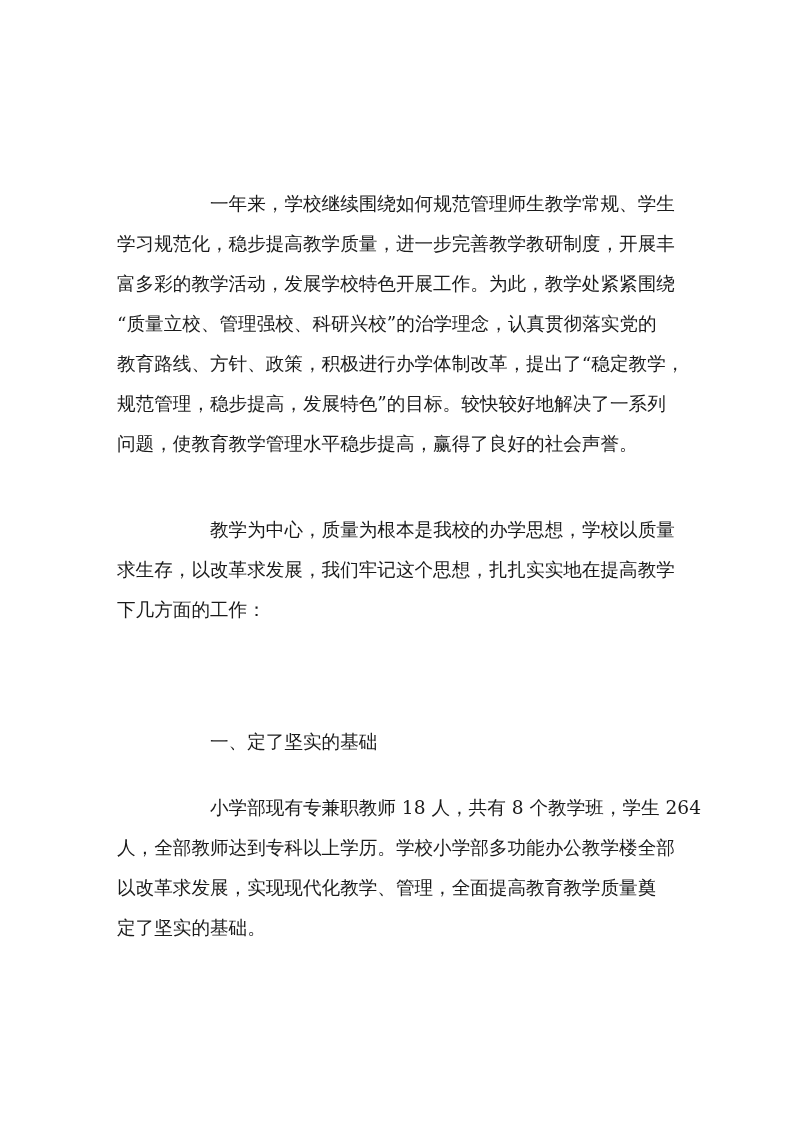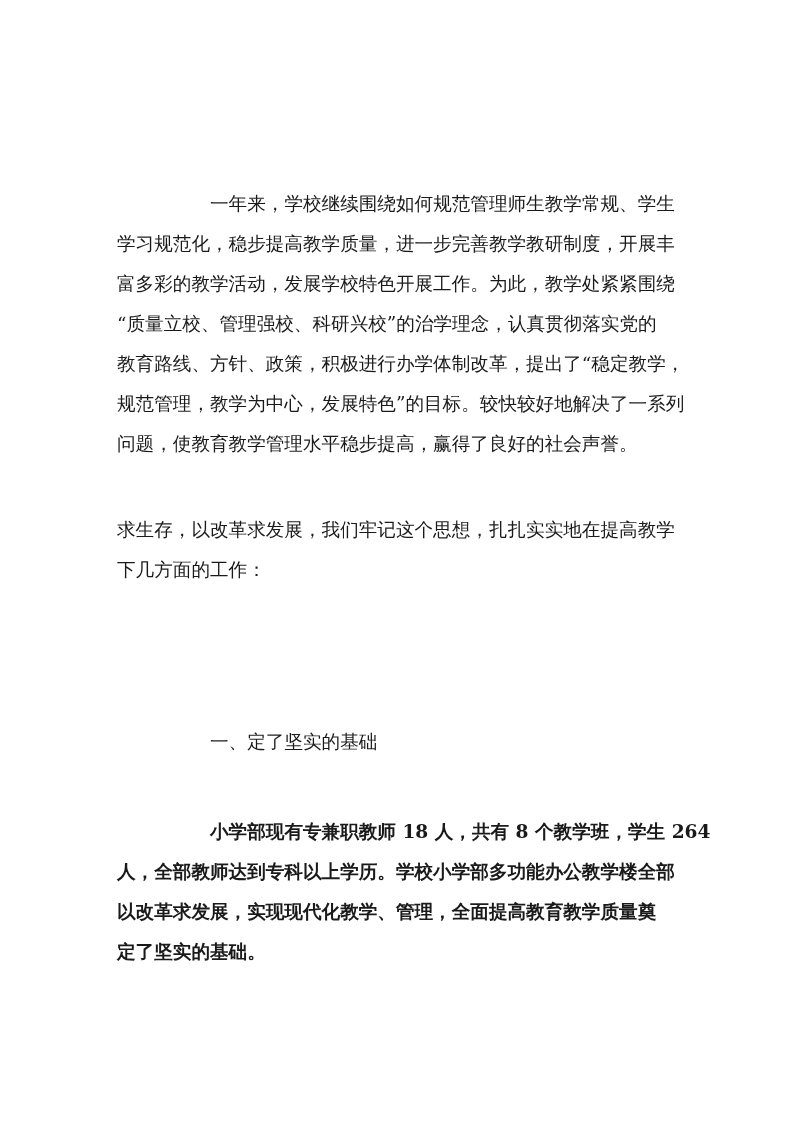--- a/index.html
+++ b/index.html
@@ -20,33 +20,34 @@
 <body>
 
 <div class="page">
 
   <div class="para" style="top:184px;">
     <span class="line indent">一年来，学校继续围绕如何规范管理师生教学常规、学生</span>
     <span class="line">学习规范化，稳步提高教学质量，进一步完善教学教研制度，开展丰</span>
     <span class="line">富多彩的教学活动，发展学校特色开展工作。为此，教学处紧紧围绕</span>
     <span class="line">“质量立校、管理强校、科研兴校”的治学理念，认真贯彻落实党的</span>
     <span class="line">教育路线、方针、政策，积极进行办学体制改革，提出了“稳定教学，</span>
-    <span class="line">规范管理，教学为中心，发展特色”的目标。较快较好地解决了一系列</span>
+    <span class="line">规范管理，稳步提高，发展特色”的目标。较快较好地解决了一系列</span>
     <span class="line">问题，使教育教学管理水平稳步提高，赢得了良好的社会声誉。</span>
   </div>
 
   <div class="para" style="top:510px;">
+    <span class="line indent">教学为中心，质量为根本是我校的办学思想，学校以质量</span>
     <span class="line">求生存，以改革求发展，我们牢记这个思想，扎扎实实地在提高教学</span>
     <span class="line">下几方面的工作：</span>
   </div>
 
   <div class="para" style="top:722px;">
     <span class="line indent">一、定了坚实的基础</span>
   </div>
 
-  <div class="para" style="top:812px;font-weight:bold;">
+  <div class="para" style="top:788px;">
     <span class="line indent">小学部现有专兼职教师 18 人，共有 8 个教学班，学生 264</span>
     <span class="line">人，全部教师达到专科以上学历。学校小学部多功能办公教学楼全部</span>
     <span class="line">以改革求发展，实现现代化教学、管理，全面提高教育教学质量奠</span>
     <span class="line">定了坚实的基础。</span>
   </div>
 
 </div>
 
 </body></html>

